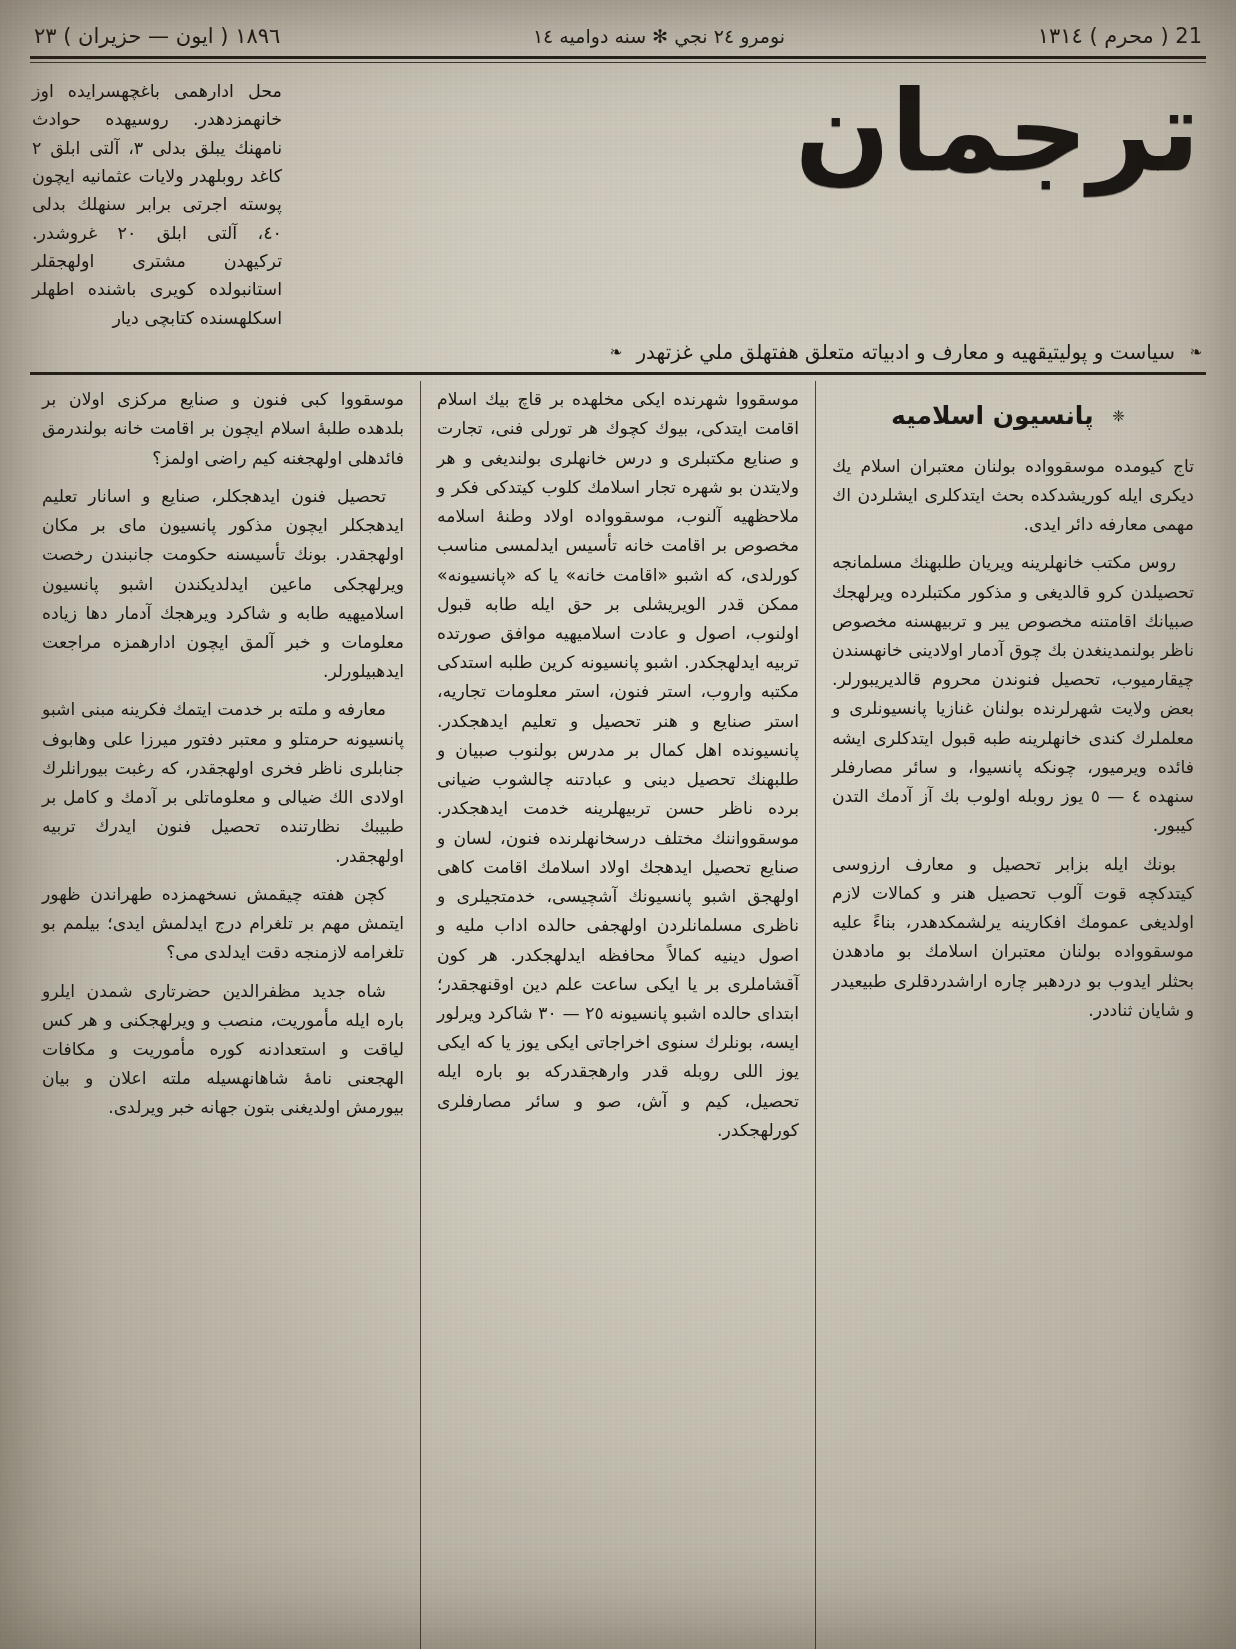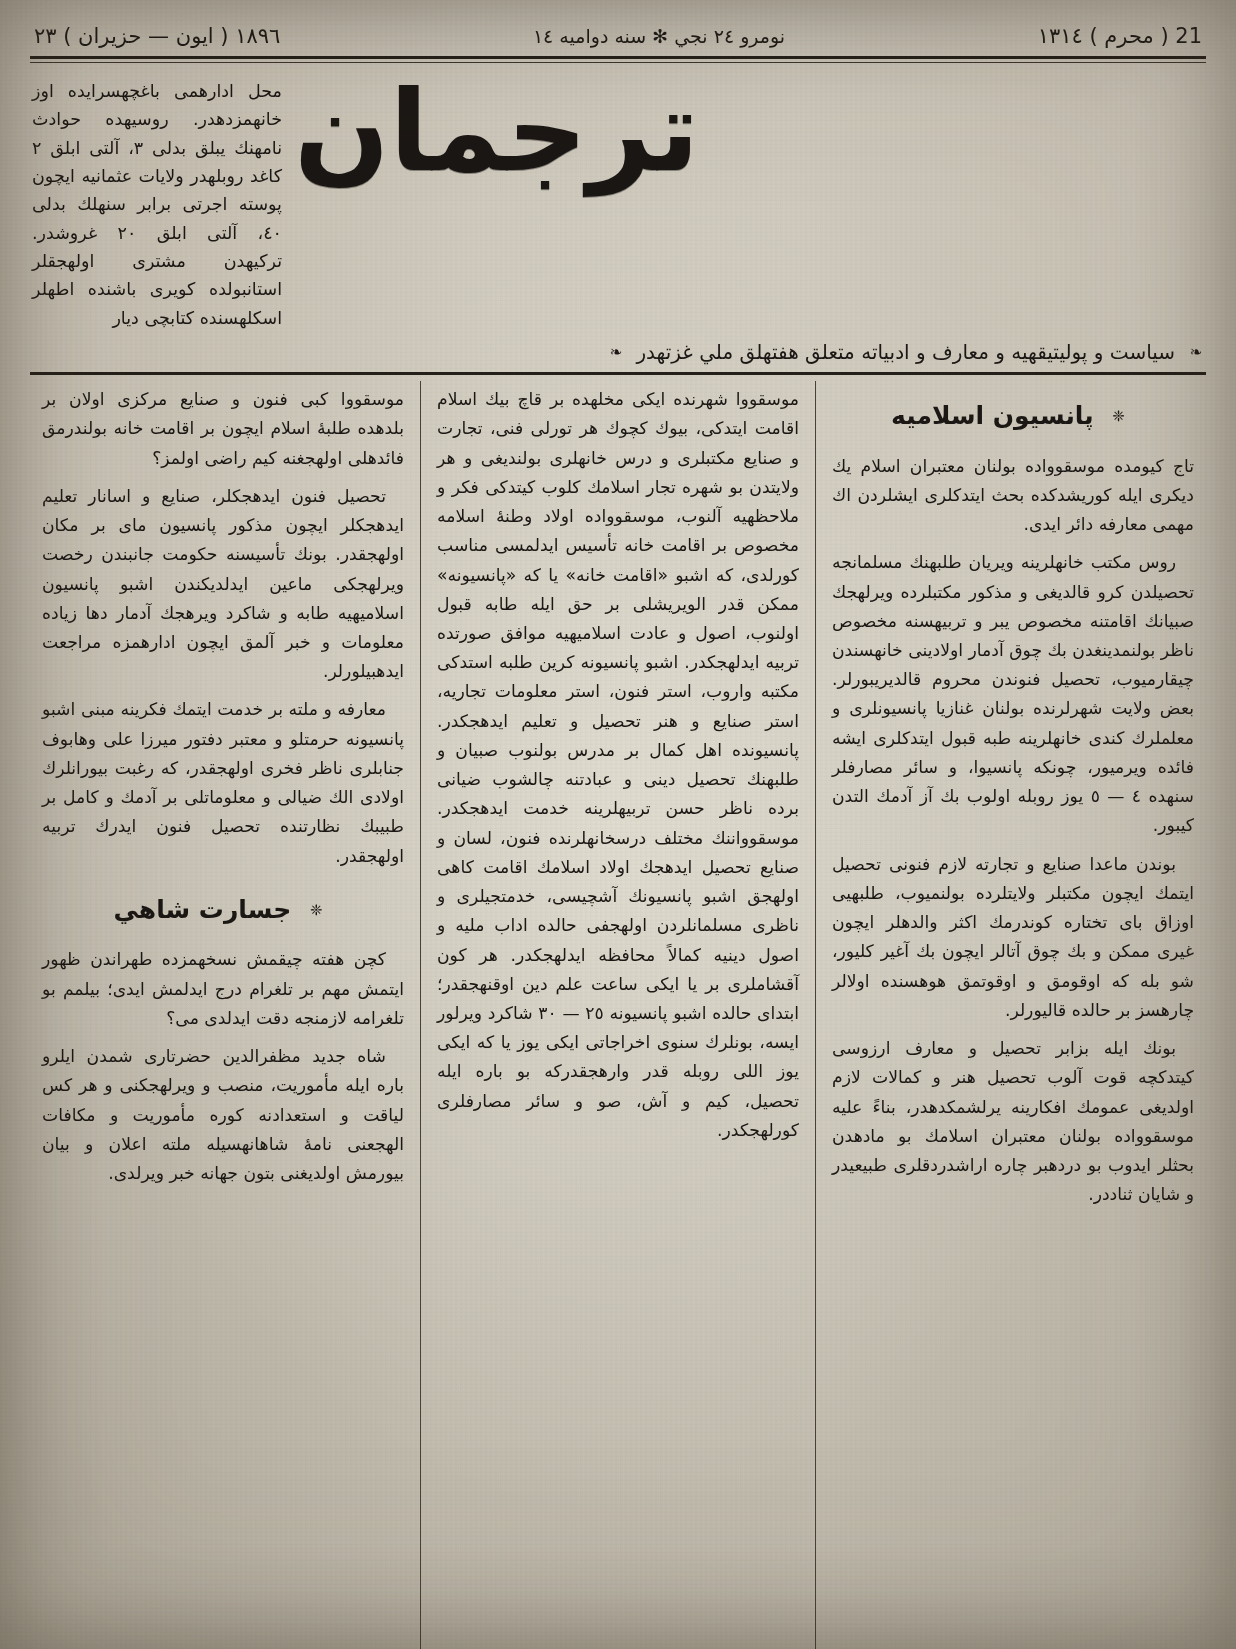--- a/index.html
+++ b/index.html
@@ -76,21 +76,21 @@
   .headcol {
     flex: 0 0 250px;
     font-size: 17.5px;
     line-height: 1.62;
     text-align: justify;
     padding-top: 4px;
   }
   .headcol.left { text-align: right; }
   .logo {
     flex: 1 1 auto;
-    text-align: left;
+    text-align: right;
     position: relative;
     padding: 0 4px;
   }
   .logo .title {
     font-family: "DejaVu Sans", sans-serif;
     font-size: 112px;
     line-height: 1.05;
     font-weight: 700;
     letter-spacing: -2px;
     margin: 0;
@@ -169,36 +169,31 @@
 
   <div class="columns">
 
     <div class="col">
       <div class="sechead">
         <span class="orn">❈</span>
         <span>پانسيون اسلاميه</span>
       </div>
       <p class="noind">تاج كيومده موسقوواده بولنان معتبران اسلام يك ديكرى ايله كوريشدكده بحث ايتدكلرى ايشلردن اك مهمى معارفه دائر ايدى.</p>
       <p>روس مكتب خانهلرينه ويريان طلبهنك مسلمانجه تحصيلدن كرو قالديغى و مذكور مكتبلرده ويرلهجك صبيانك اقامتنه مخصوص يبر و تربيهسنه مخصوص ناظر بولنمدينغدن بك چوق آدمار اولادينى خانهسندن چيقارميوب، تحصيل فنوندن محروم قالديريبورلر. بعض ولايت شهرلرنده بولنان غنازيا پانسيونلرى و معلملرك كندى خانهلرينه طبه قبول ايتدكلرى ايشه فائده ويرميور، چونكه پانسيوا، و سائر مصارفلر سنهده ٤ — ٥ يوز روبله اولوب بك آز آدمك التدن كيبور.</p>
-      <p>بوندن ماعدا صنايع و تجارته لازم فنونى تحصيل ايتمك ايچون مكتبلر ولايتلرده بولنميوب، طلبهيى اوزاق باى تختاره كوندرمك اكثر والدهلر ايچون غيرى ممكن و بك چوق آتالر ايچون بك آغير كليور، شو بله كه اوقومق و اوقوتمق هوهسنده اولالر چارهسز بر حالده قاليورلر.</p>
       <p>بونك ايله بزابر تحصيل و معارف ارزوسى كيتدكچه قوت آلوب تحصيل هنر و كمالات لازم اولديغى عمومك افكارينه يرلشمكدهدر، بناءً عليه موسقوواده بولنان معتبران اسلامك بو مادهدن بحثلر ايدوب بو دردهبر چاره اراشدردقلرى طبيعيدر و شايان ثناددر.</p>
     </div>
 
     <div class="col">
       <p class="noind">موسقووا شهرنده ايكى مخلهده بر قاچ بيك اسلام اقامت ايتدكى، بيوك كچوك هر تورلى فنى، تجارت و صنايع مكتبلرى و درس خانهلرى بولنديغى و هر ولايتدن بو شهره تجار اسلامك كلوب كيتدكى فكر و ملاحظهيه آلنوب، موسقوواده اولاد وطنهٔ اسلامه مخصوص بر اقامت خانه تأسيس ايدلمسى مناسب كورلدى، كه اشبو «اقامت خانه» يا كه «پانسيونه» ممكن قدر الويريشلى بر حق ايله طابه قبول اولنوب، اصول و عادت اسلاميهيه موافق صورتده تربيه ايدلهجكدر. اشبو پانسيونه كرين طلبه استدكى مكتبه واروب، استر فنون، استر معلومات تجاريه، استر صنايع و هنر تحصيل و تعليم ايدهجكدر. پانسيونده اهل كمال بر مدرس بولنوب صبيان و طلبهنك تحصيل دينى و عبادتنه چالشوب ضيانى برده ناظر حسن تربيهلرينه خدمت ايدهجكدر. موسقوواننك مختلف درسخانهلرنده فنون، لسان و صنايع تحصيل ايدهجك اولاد اسلامك اقامت كاهى اولهجق اشبو پانسيونك آشچيسى، خدمتجيلرى و ناظرى مسلمانلردن اولهجفى حالده اداب مليه و اصول دينيه كمالاً محافظه ايدلهجكدر. هر كون آقشاملرى بر يا ايكى ساعت علم دين اوقنهجقدر؛ ابتداى حالده اشبو پانسيونه ٢٥ — ٣٠ شاكرد ويرلور ايسه، بونلرك سنوى اخراجاتى ايكى يوز يا كه ايكى يوز اللى روبله قدر وارهجقدركه بو باره ايله تحصيل، كيم و آش، صو و سائر مصارفلرى كورلهجكدر.</p>
     </div>
 
     <div class="col">
       <p class="noind">موسقووا كبى فنون و صنايع مركزى اولان بر بلدهده طلبهٔ اسلام ايچون بر اقامت خانه بولندرمق فائدهلى اولهجغنه كيم راضى اولمز؟</p>
       <p>تحصيل فنون ايدهجكلر، صنايع و اسانار تعليم ايدهجكلر ايچون مذكور پانسيون ماى بر مكان اولهجقدر. بونك تأسيسنه حكومت جانبندن رخصت ويرلهجكى ماعين ايدلديكندن اشبو پانسيون اسلاميهيه طابه و شاكرد ويرهجك آدمار دها زياده معلومات و خبر آلمق ايچون ادارهمزه مراجعت ايدهبيلورلر.</p>
       <p>معارفه و ملته بر خدمت ايتمك فكرينه مبنى اشبو پانسيونه حرمتلو و معتبر دفتور ميرزا على وهابوف جنابلرى ناظر فخرى اولهجقدر، كه رغبت بيورانلرك اولادى الك ضيالى و معلوماتلى بر آدمك و كامل بر طبيبك نظارتنده تحصيل فنون ايدرك تربيه اولهجقدر.</p>
-      <div class="sechead inline">
-        <span class="orn">❈</span>
-        <span>جسارت شاهي</span>
-      </div>
       <p>كچن هفته چيقمش نسخهمزده طهراندن ظهور ايتمش مهم بر تلغرام درج ايدلمش ايدى؛ بيلمم بو تلغرامه لازمنجه دقت ايدلدى مى؟</p>
       <p>شاه جديد مظفرالدين حضرتارى شمدن ايلرو باره ايله مأموريت، منصب و ويرلهجكنى و هر كس لياقت و استعدادنه كوره مأموريت و مكافات الهجعنى نامهٔ شاهانهسيله ملته اعلان و بيان بيورمش اولديغنى بتون جهانه خبر ويرلدى.</p>
     </div>
 
   </div>
 
   <div class="grain"></div>
   <div class="vignette"></div>
 </div>
 

